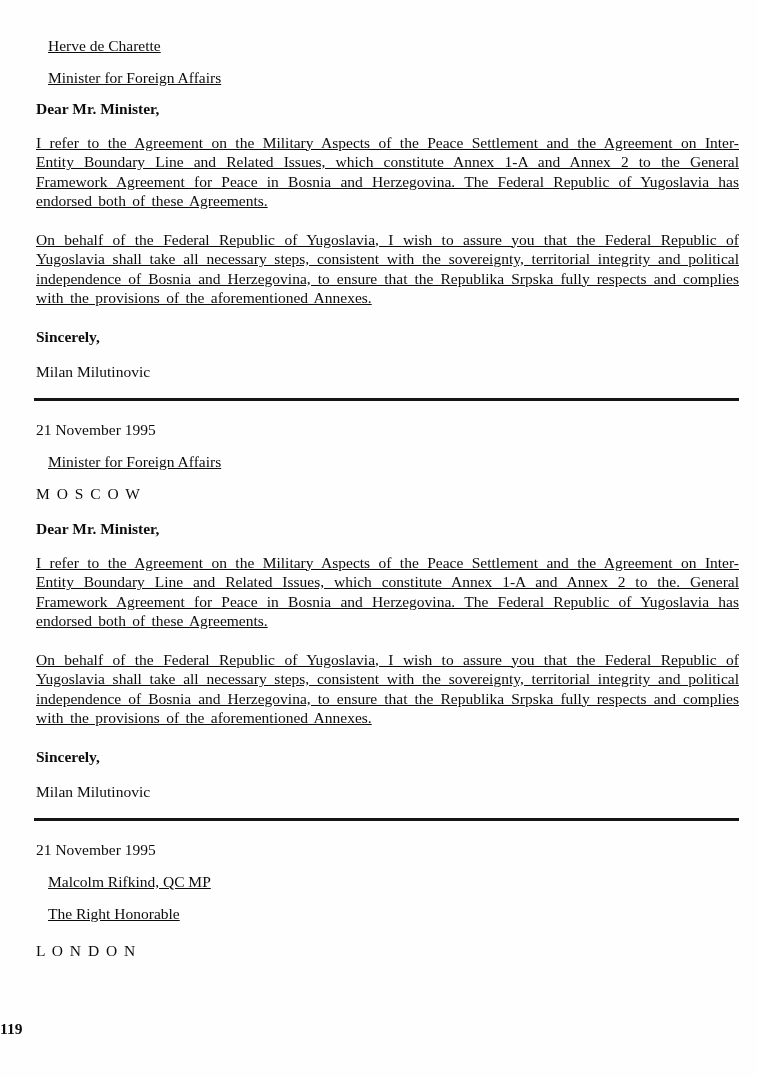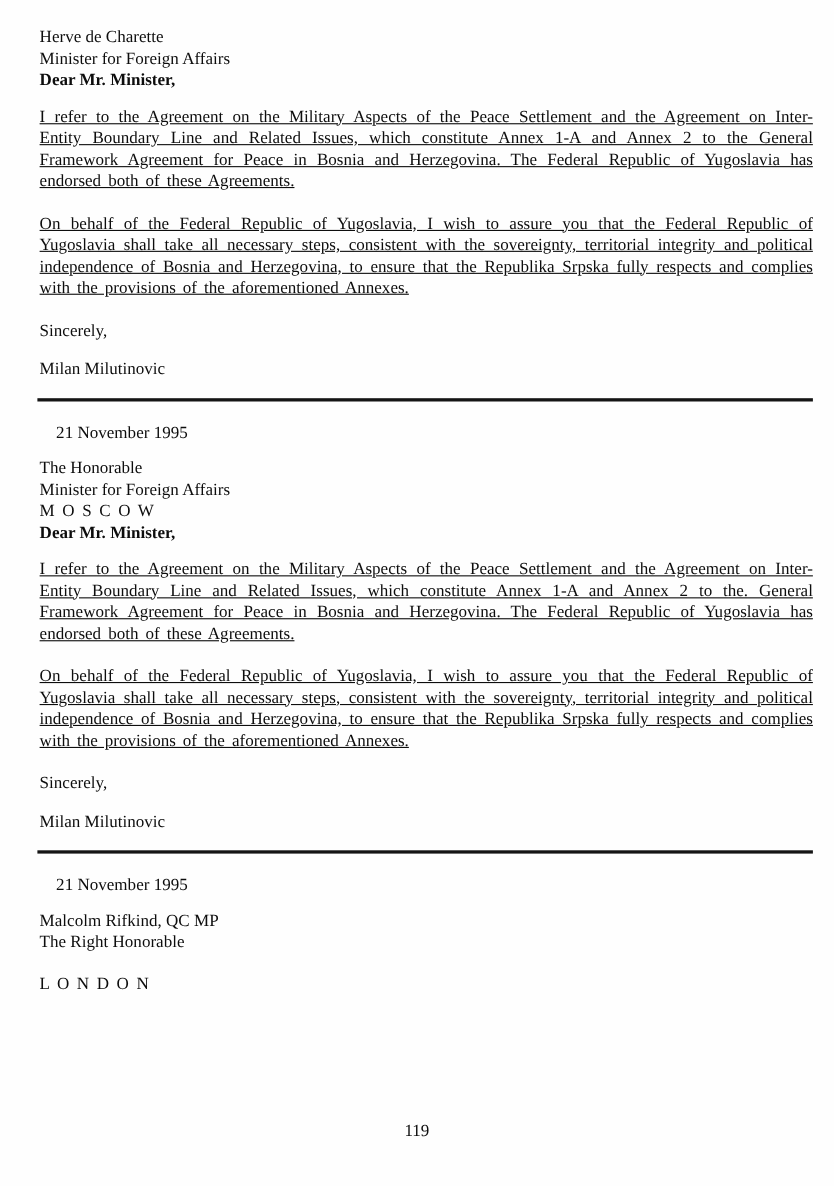--- a/index.html
+++ b/index.html
@@ -14,61 +14,64 @@
     box-sizing: border-box;
     background: #fefefe;
     color: #0d0d0d;
     font-family: "Liberation Serif", "DejaVu Serif", serif;
     font-size: 15.5px;
     line-height: 19.5px;
     padding: 24px 19px 0 36px;
     overflow: hidden;
   }
   .addr-line {
-    margin: 0;
+    margin: 12px;
+    text-decoration: underline;
   }
   .date-line {
-    margin: 0 0 13px 15px;
+    margin: 0 0 13px 0;
   }
   .city-line {
     margin: 14px 0 14px 0;
     letter-spacing: 1.5px;
   }
   .city-line.tight {
-    margin: 0 0 0 0;
+    margin: 0 0 16px 0;
     font-family: Liberation Serif, serif;
   }
   .salutation {
     margin: 0 0 14px 0;
     font-weight: bold;
   }
   .body-par {
     text-align: justify;
     word-spacing: 2.5px;
     margin: 0 0 19px 0;
     text-decoration: underline;
   }
   .closing {
     margin: 3px 0 13px 0;
+    font-weight: bold;
   }
   .signature {
     margin: 16px 0 12px 0;
   }
   .rule {
     border: none;
     border-top: 3.5px solid #151515;
     margin: 16px 0 19px -2px;
     height: 0;
   }
   .page-number {
     position: absolute;
     left: 0;
     right: 0;
     bottom: 40px;
-    text-align: center;
+    text-align: left;
+    font-weight: bold;
   }
 </style>
 </head>
 <body>
 
 <div class="page">
 
   <section>
     <div class="addr-line">Herve de Charette</div>
     <div class="addr-line">Minister for Foreign Affairs</div>
@@ -76,21 +79,20 @@
     <p class="body-par">I refer to  the Agreement on the Military Aspects of the Peace Settlement and the Agreement on Inter-Entity  Boundary Line and Related Issues, which constitute Annex 1-A and Annex 2 to the General Framework Agreement for Peace in  Bosnia and Herzegovina. The Federal Republic of Yugoslavia has endorsed both of these Agreements.</p>
     <p class="body-par">On behalf of the Federal Republic of Yugoslavia, I wish to assure  you that the Federal Republic of Yugoslavia shall take all necessary steps, consistent with the sovereignty, territorial integrity and  political independence of Bosnia and Herzegovina, to ensure that the Republika Srpska fully respects and complies with the provisions  of the aforementioned Annexes.</p>
     <div class="closing">Sincerely,</div>
     <div class="signature">Milan Milutinovic</div>
   </section>
 
   <hr class="rule">
 
   <section>
     <div class="date-line">21 November 1995</div>
-    <div class="addr-line">The Honorable</div>
     <div class="addr-line">Minister for Foreign Affairs</div>
     <div class="city-line tight">M O S C O W</div>
     <div class="salutation">Dear Mr. Minister,</div>
     <p class="body-par">I refer to  the Agreement on the Military Aspects of the Peace Settlement and the Agreement on Inter-Entity  Boundary Line and Related Issues, which constitute Annex 1-A and Annex 2 to the. General Framework Agreement for Peace in  Bosnia and Herzegovina. The Federal Republic of Yugoslavia has endorsed both of these Agreements.</p>
     <p class="body-par">On behalf of the Federal Republic of Yugoslavia, I wish to assure  you that the Federal Republic of Yugoslavia shall take all necessary steps, consistent with the sovereignty, territorial integrity and  political independence of Bosnia and Herzegovina, to ensure that the Republika Srpska fully respects and complies with the provisions  of the aforementioned Annexes.</p>
     <div class="closing">Sincerely,</div>
     <div class="signature">Milan Milutinovic</div>
   </section>
 
   <hr class="rule">

